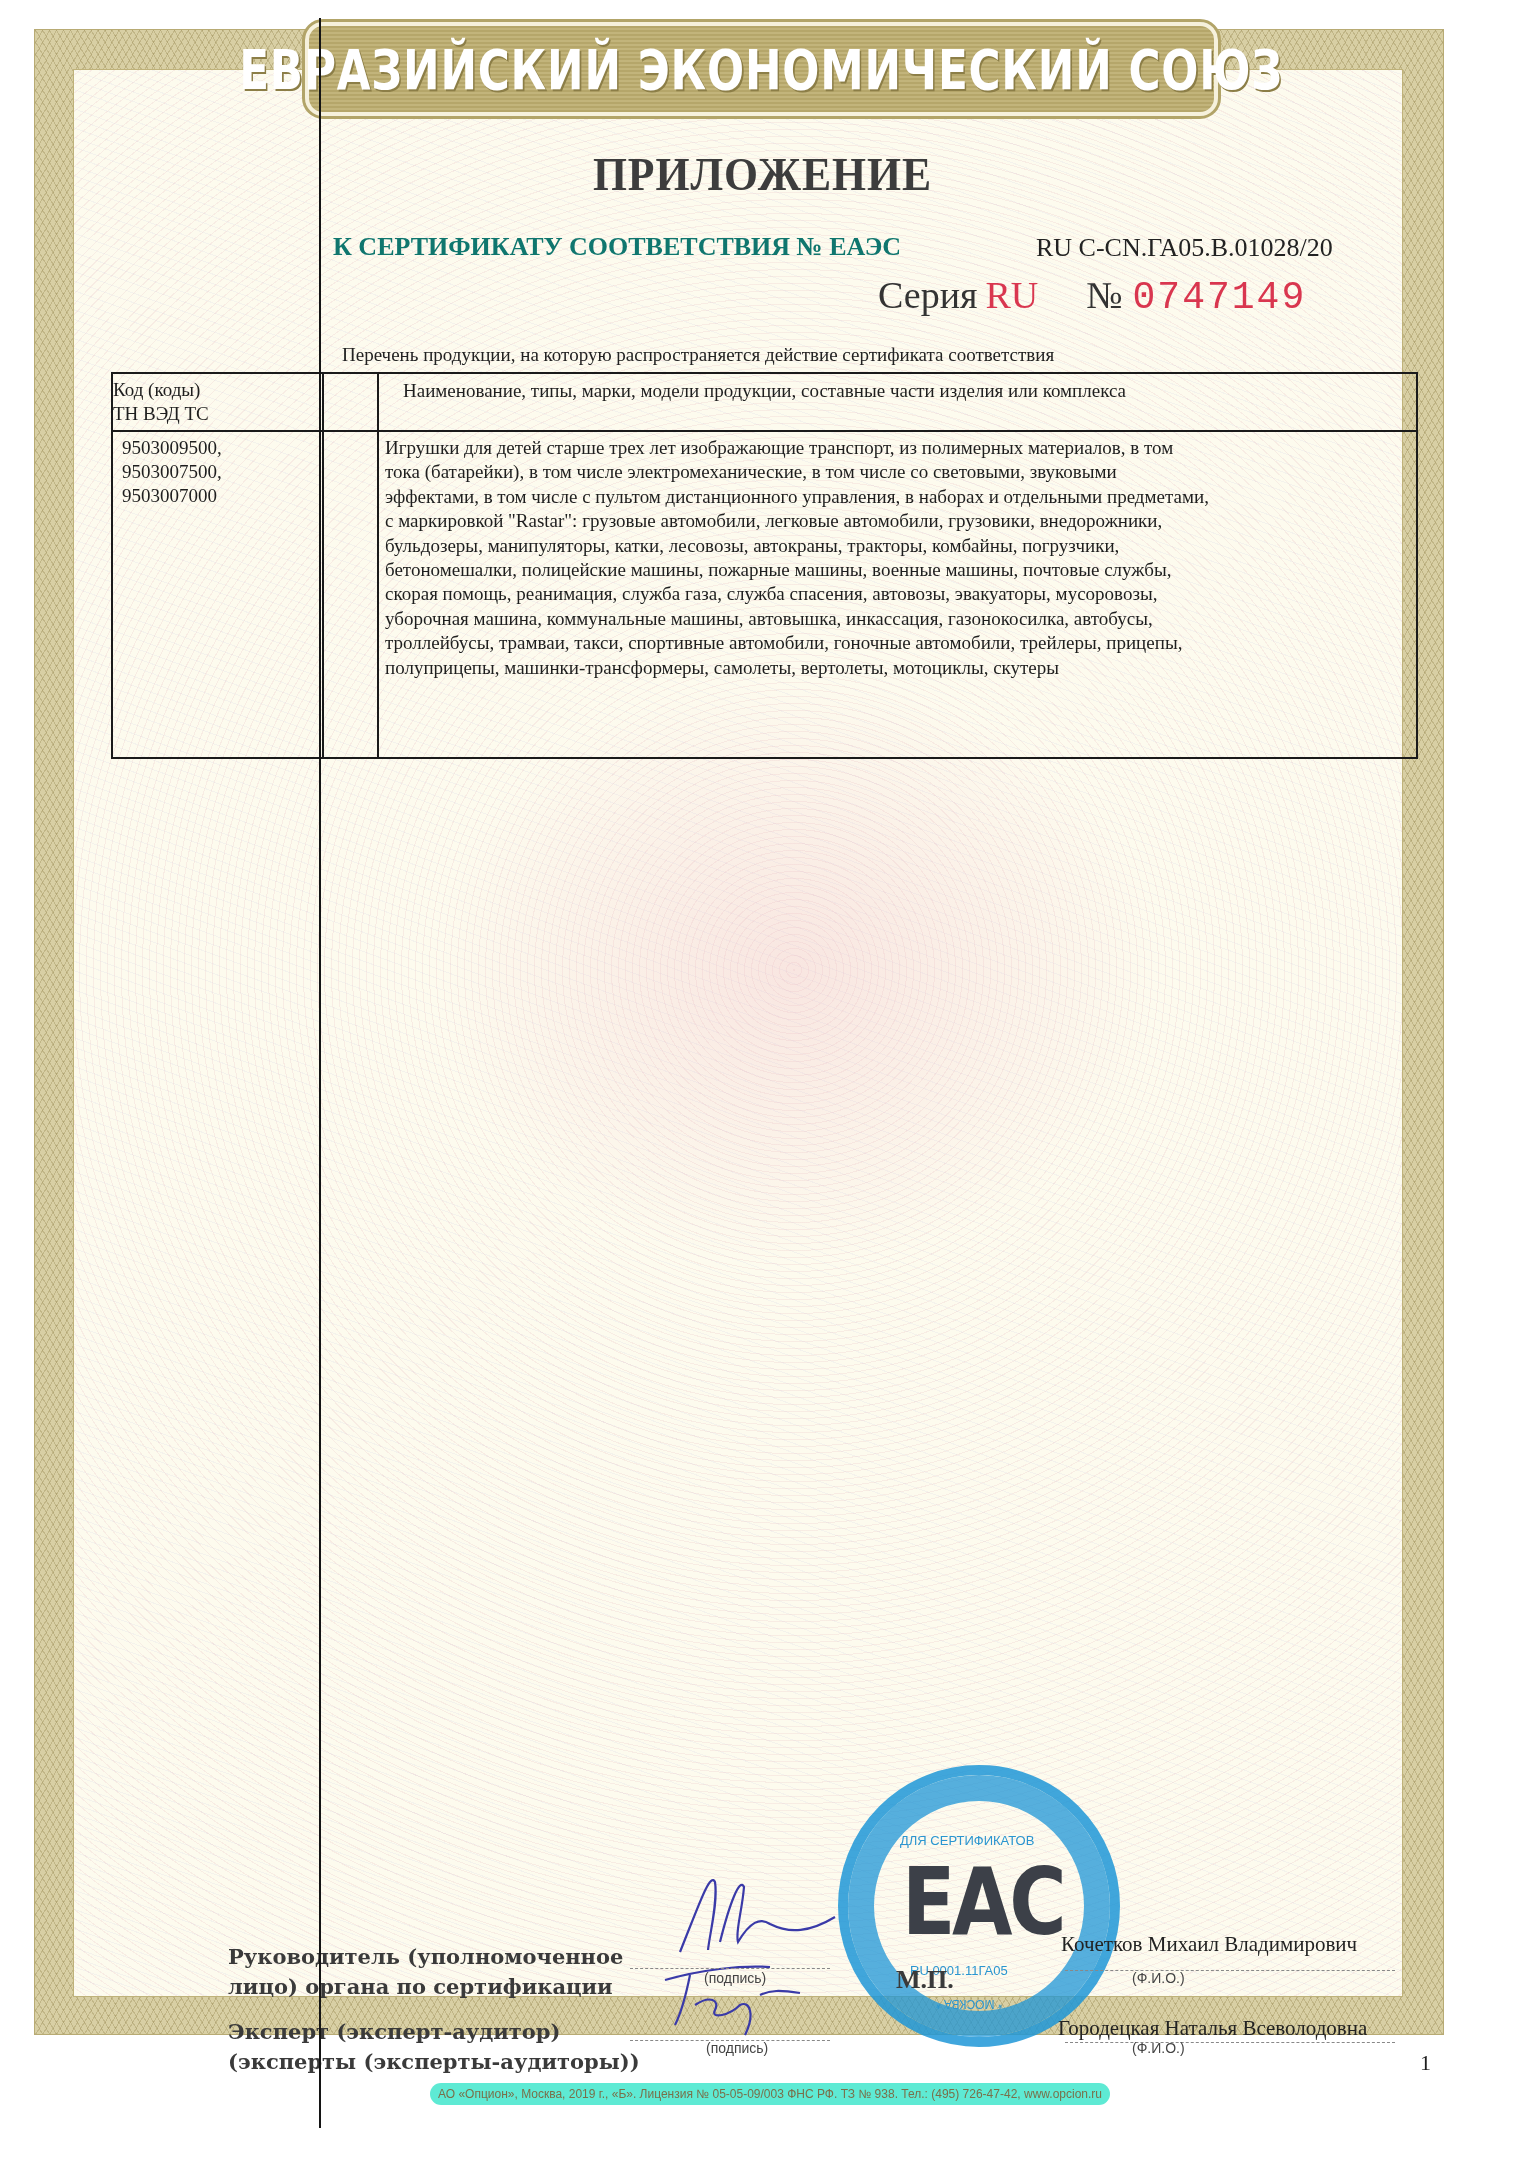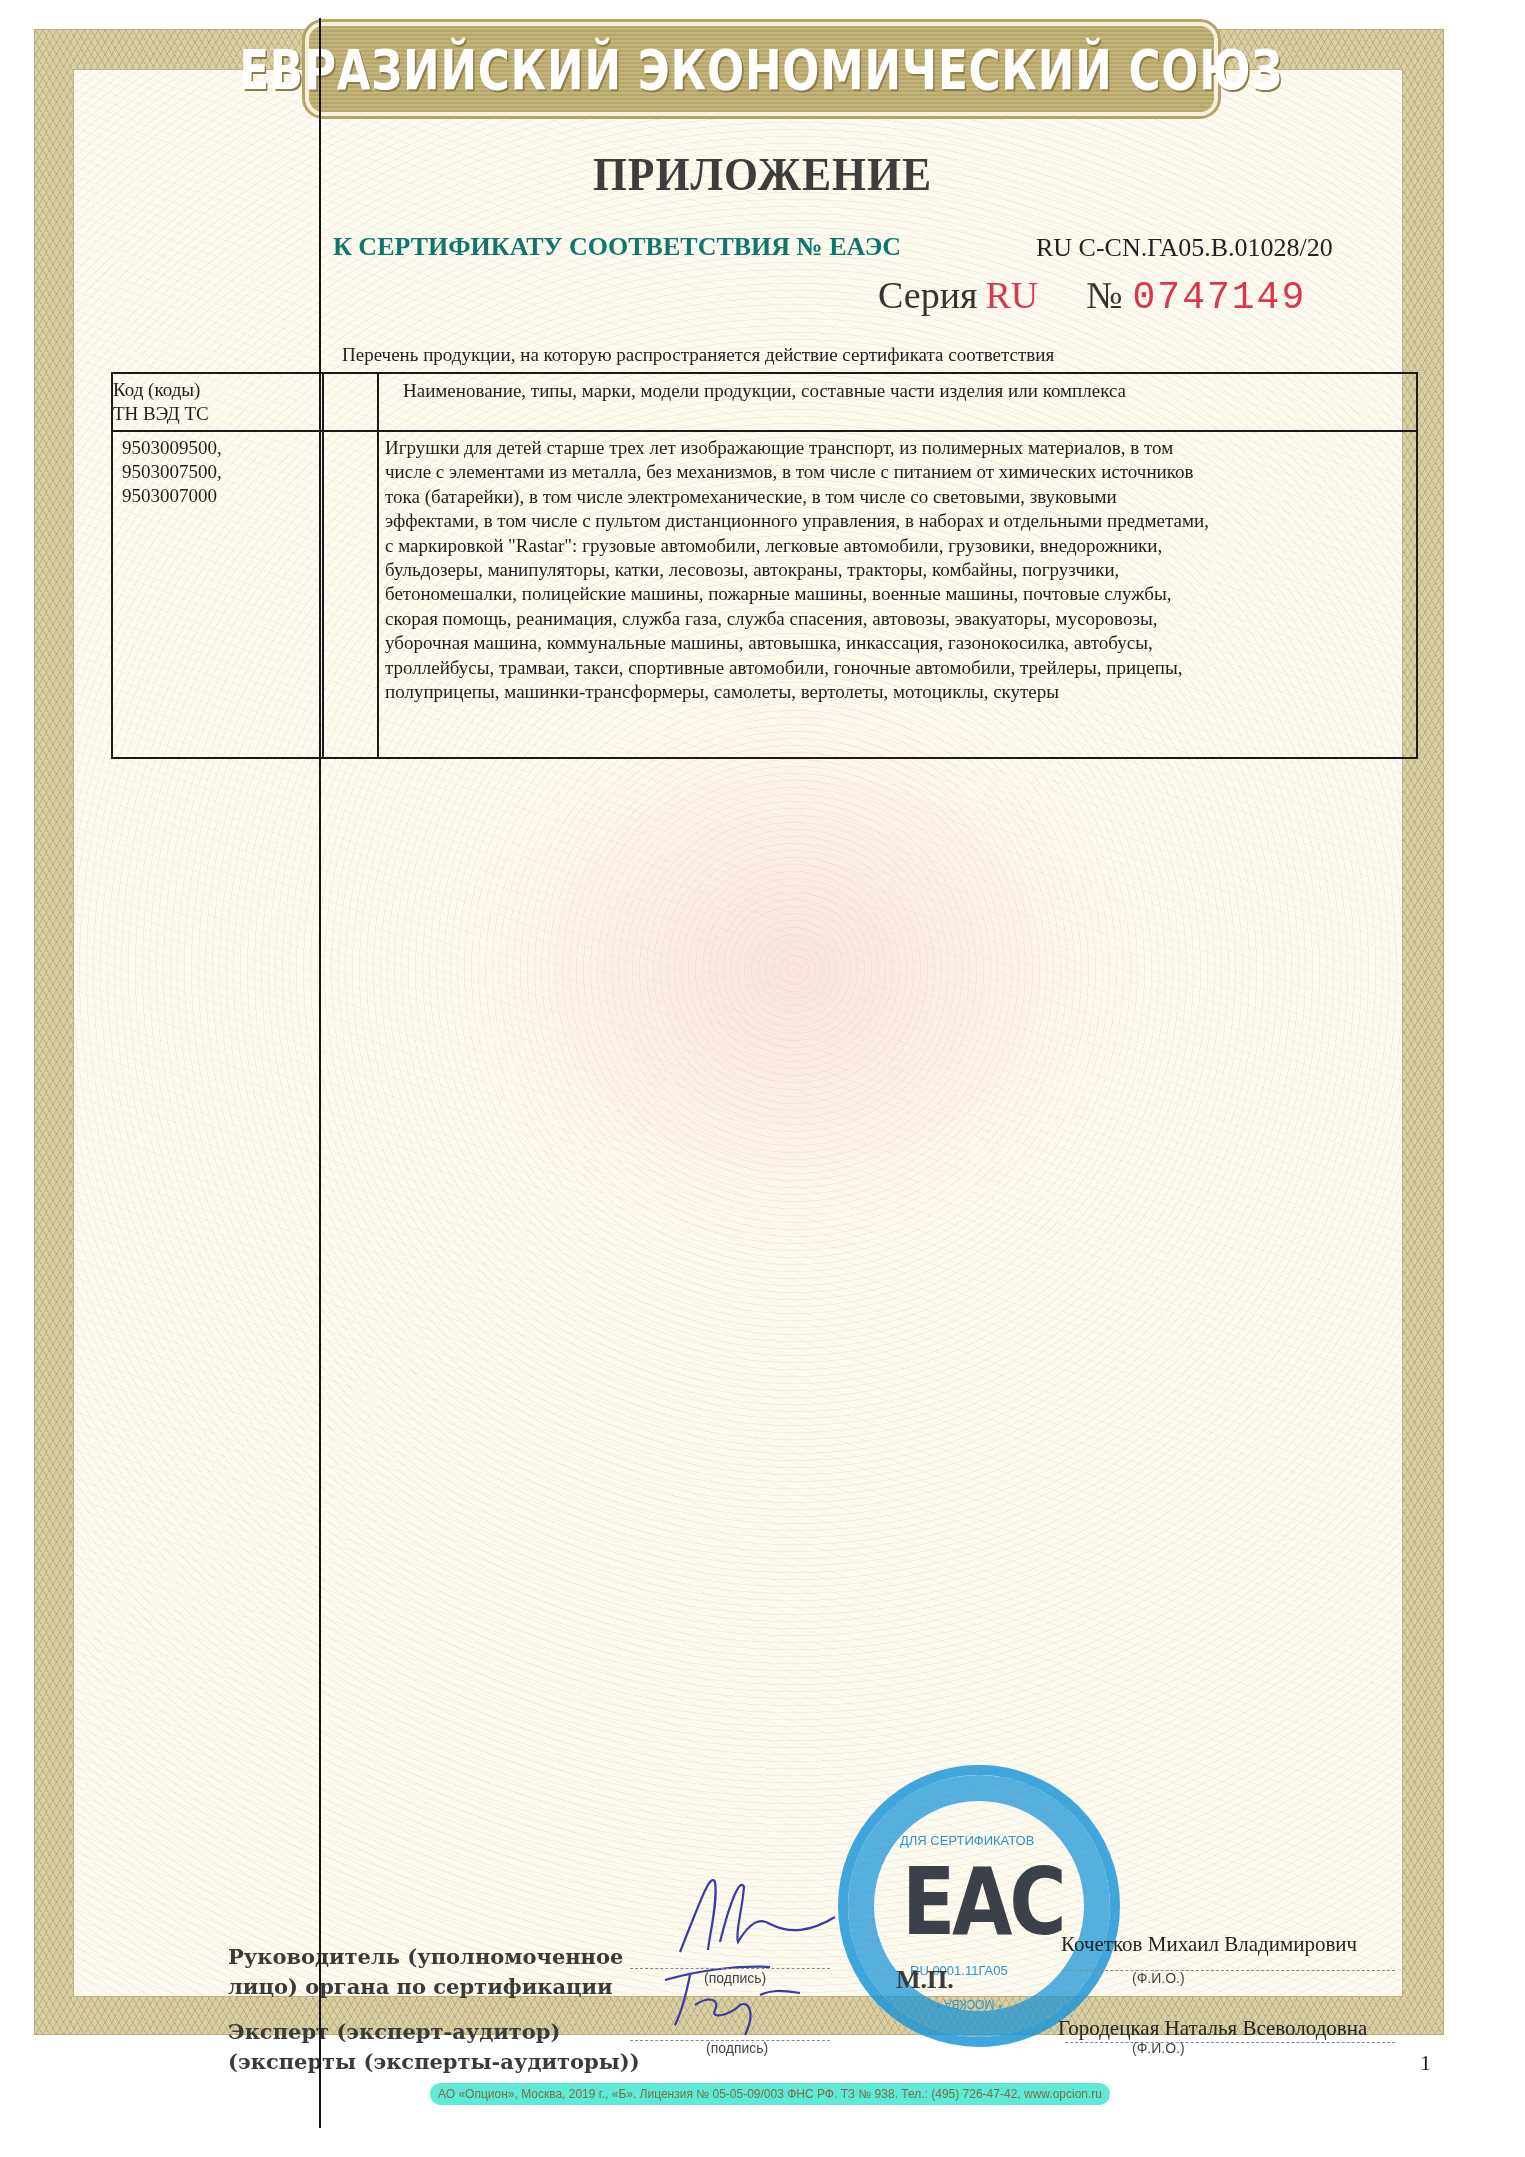--- a/index.html
+++ b/index.html
@@ -128,21 +128,20 @@
     <div>ТН ВЭД ТС</div>
   </div>
   <div class="hdr-name">Наименование, типы, марки, модели продукции, составные части изделия или комплекса</div>
   <div class="codes">
     <div>9503009500,</div>
     <div>9503007500,</div>
     <div>9503007000</div>
   </div>
   <div class="desc">
     <div>Игрушки для детей старше трех лет изображающие транспорт, из полимерных материалов, в том</div>
-    <div>числе с элементами из металла, без механизмов, в том числе с питанием от химических источников</div>
     <div>тока (батарейки), в том числе электромеханические, в том числе со световыми, звуковыми</div>
     <div>эффектами, в том числе с пультом дистанционного управления, в наборах и отдельными предметами,</div>
     <div>с маркировкой "Rastar": грузовые автомобили, легковые автомобили, грузовики, внедорожники,</div>
     <div>бульдозеры, манипуляторы, катки, лесовозы, автокраны, тракторы, комбайны, погрузчики,</div>
     <div>бетономешалки, полицейские машины, пожарные машины, военные машины, почтовые службы,</div>
     <div>скорая помощь, реанимация, служба газа, служба спасения, автовозы, эвакуаторы, мусоровозы,</div>
     <div>уборочная машина, коммунальные машины, автовышка, инкассация, газонокосилка, автобусы,</div>
     <div>троллейбусы, трамваи, такси, спортивные автомобили, гоночные автомобили, трейлеры, прицепы,</div>
     <div>полуприцепы, машинки-трансформеры, самолеты, вертолеты, мотоциклы, скутеры</div>
   </div>

